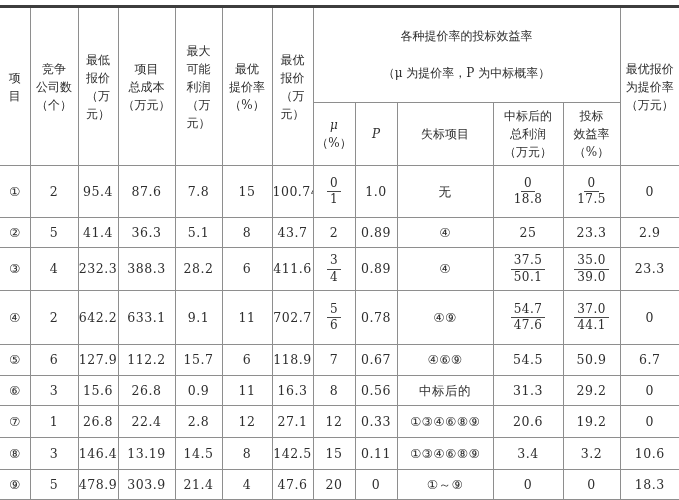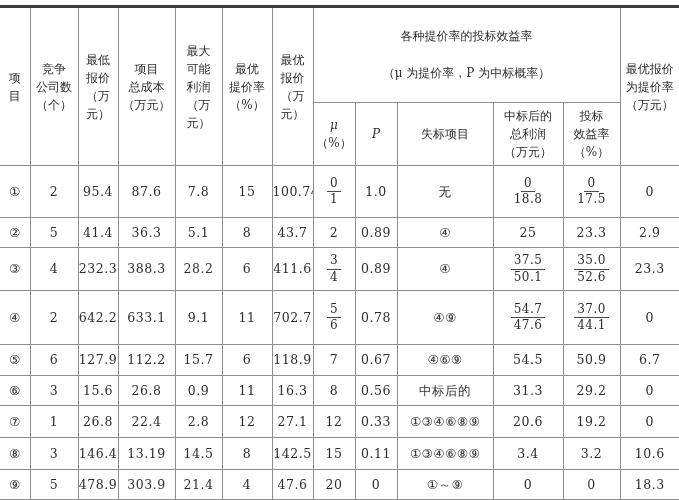--- a/index.html
+++ b/index.html
@@ -167,21 +167,21 @@
               <span class="den">4</span>
             </span></td>
           <td>0.89</td>
           <td>④</td>
           <td><span class="frac">
               <span class="num">37.5</span>
               <span class="den">50.1</span>
             </span></td>
           <td><span class="frac">
               <span class="num">35.0</span>
-              <span class="den">52.6</span>
+              <span class="den">39.0</span>
             </span></td>
           <td>23.3</td>
         </tr>
         <tr>
           <td>④</td>
           <td>2</td>
           <td>642.2</td>
           <td>633.1</td>
           <td>9.1</td>
           <td>11</td>

